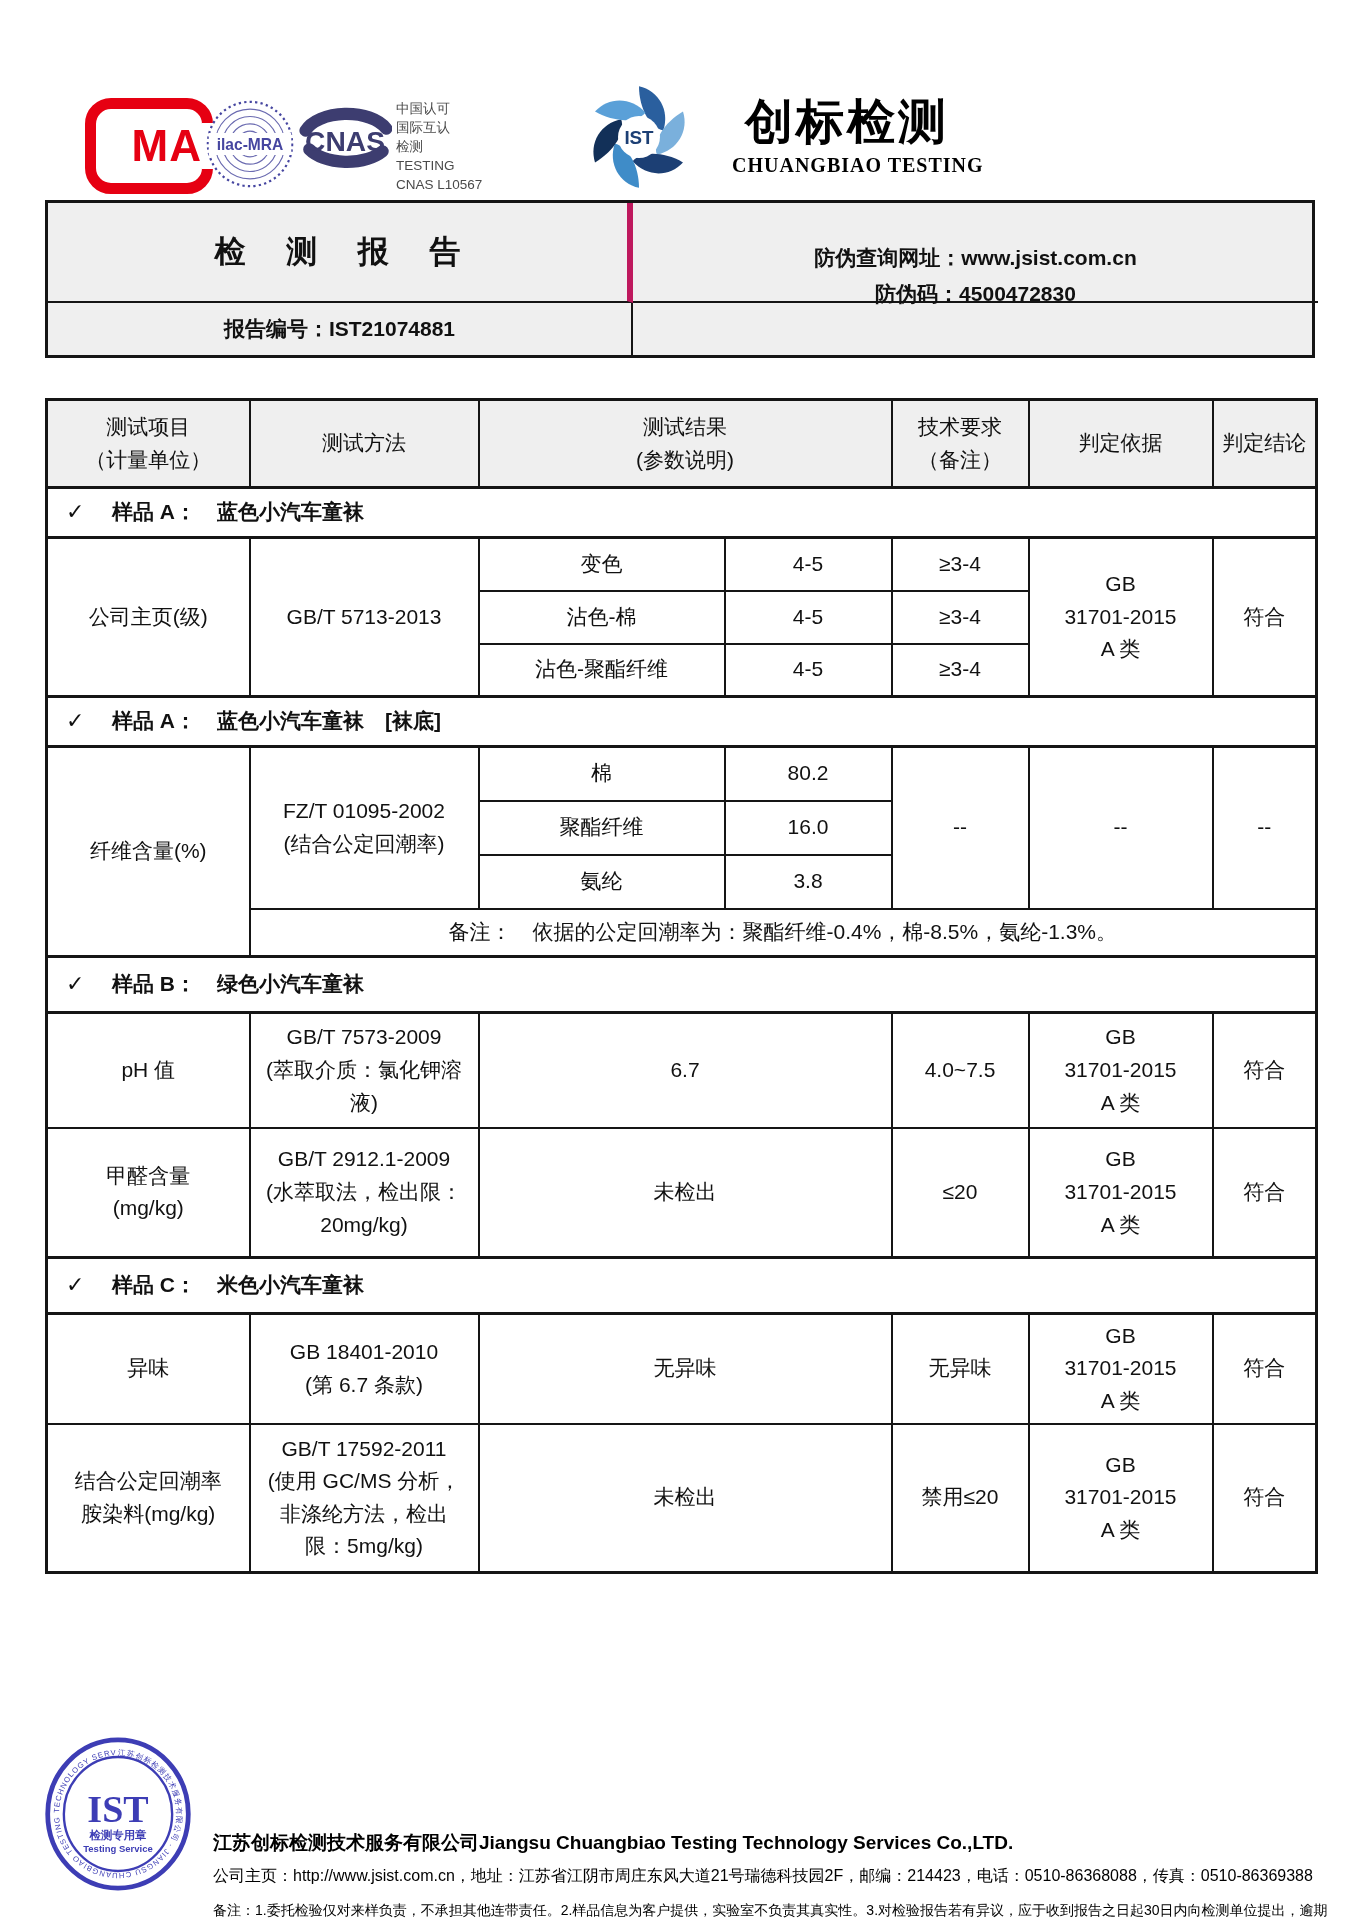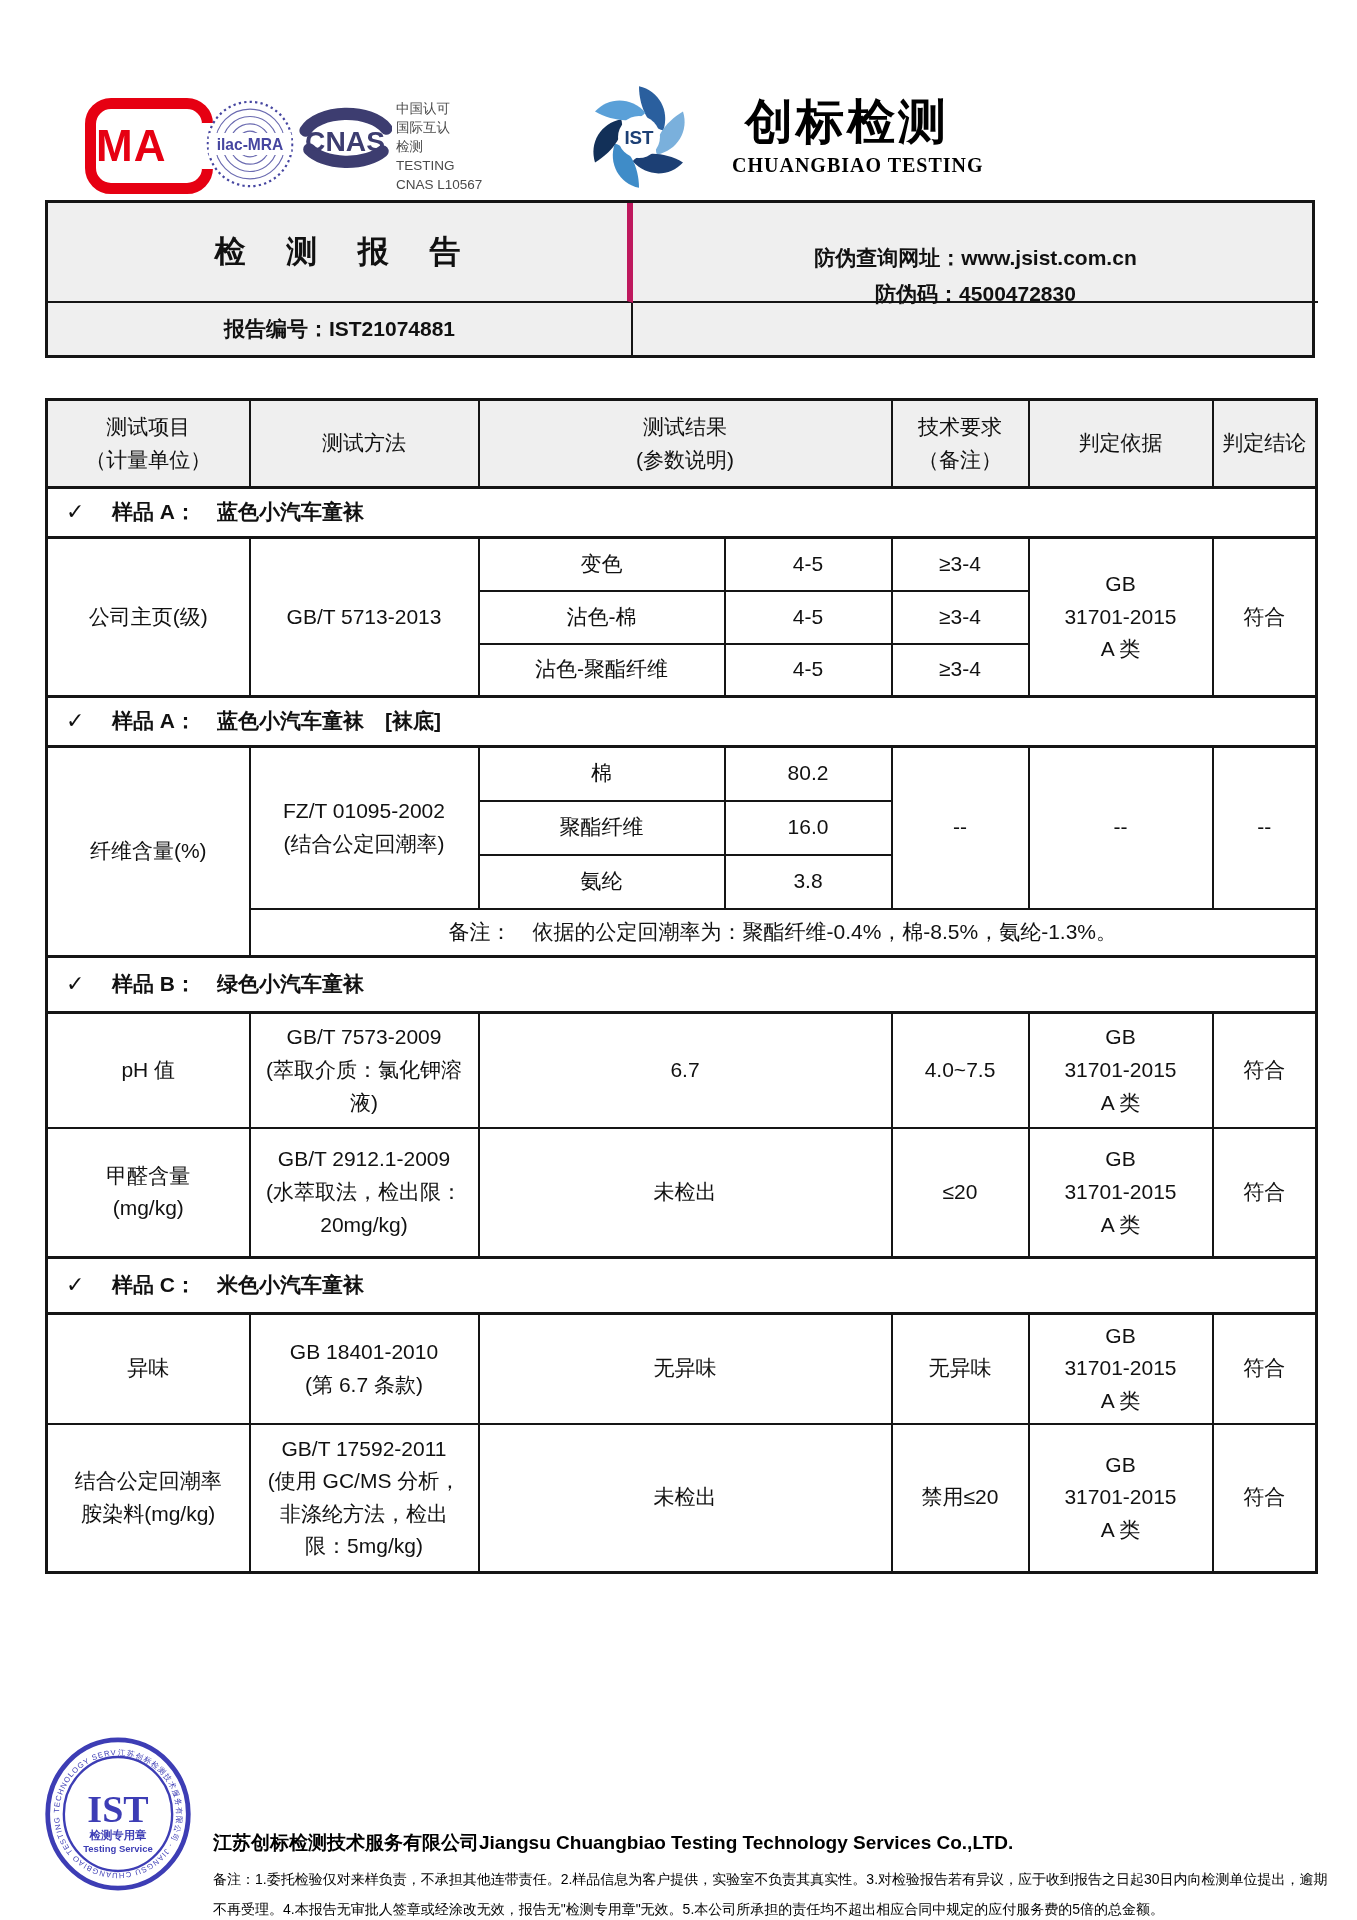--- a/index.html
+++ b/index.html
@@ -2,21 +2,21 @@
 <html><head>
 <meta charset="utf-8">
 <style>
   html,body{margin:0;padding:0;background:#888;}
   .page{position:relative;width:1357px;height:1920px;background:#ffffff;margin:0 auto;
         font-family:"Liberation Sans","DejaVu Sans",sans-serif;color:#111;overflow:hidden;}
 
   
   .cma{position:absolute;left:84px;top:98px;width:130px;text-align:center;}
   .cma-box{position:relative;width:106px;height:74px;border:11px solid #e60012;border-radius:26px;
-           display:flex;align-items:center;justify-content:flex-start;margin:0 auto;}
+           display:flex;align-items:center;justify-content:flex-end;margin:0 auto;}
   .cma-gap{position:absolute;right:-11px;top:14px;bottom:14px;width:11px;background:#fff;}
   .cma-ma{font-size:44px;font-weight:900;color:#e60012;letter-spacing:1px;line-height:1;}
   .cma-num{margin-top:5px;font-size:15px;font-weight:700;color:#e60012;letter-spacing:2.5px;}
 
   .ilac{position:absolute;left:206px;top:94px;}
   .cnas{position:absolute;left:298px;top:104px;}
   .accred{position:absolute;left:396px;top:99px;font-size:13.5px;line-height:19px;color:#4a4a4a;}
 
   .ist-swirl{position:absolute;left:586px;top:84px;}
   .brand{position:absolute;left:732px;top:90px;width:230px;text-align:center;}
@@ -272,16 +272,17 @@
         <textPath href="#stamp-ring-path">江苏创标检测技术服务有限公司 · JIANGSU CHUANGBIAO TESTING TECHNOLOGY SERVICES CO.,LTD · IST ·</textPath>
       </text>
       <text x="80" y="92" text-anchor="middle" font-size="40" font-weight="800" fill="#3d3db5" font-family="Liberation Serif, DejaVu Serif, serif">IST</text>
       <text x="80" y="110" text-anchor="middle" font-size="12" font-weight="700" fill="#3d3db5">检测专用章</text>
       <text x="80" y="124" text-anchor="middle" font-size="10" font-weight="700" fill="#3d3db5">Testing Service</text>
     </svg>
   </div>
 
   <div class="footer-text">
     <div class="f-company">江苏创标检测技术服务有限公司Jiangsu Chuangbiao Testing Technology Services Co.,LTD.</div>
+    <div class="f-address">公司主页：http://www.jsist.com.cn，地址：江苏省江阴市周庄东风大道21号瑞德科技园2F，邮编：214423，电话：0510-86368088，传真：0510-86369388</div>
     <div class="f-note">备注：1.委托检验仅对来样负责，不承担其他连带责任。2.样品信息为客户提供，实验室不负责其真实性。3.对检验报告若有异议，应于收到报告之日起30日内向检测单位提出，逾期不再受理。4.本报告无审批人签章或经涂改无效，报告无"检测专用章"无效。5.本公司所承担的责任均不超出相应合同中规定的应付服务费的5倍的总金额。</div>
   </div>
 
 </div>
 
 </body></html>

